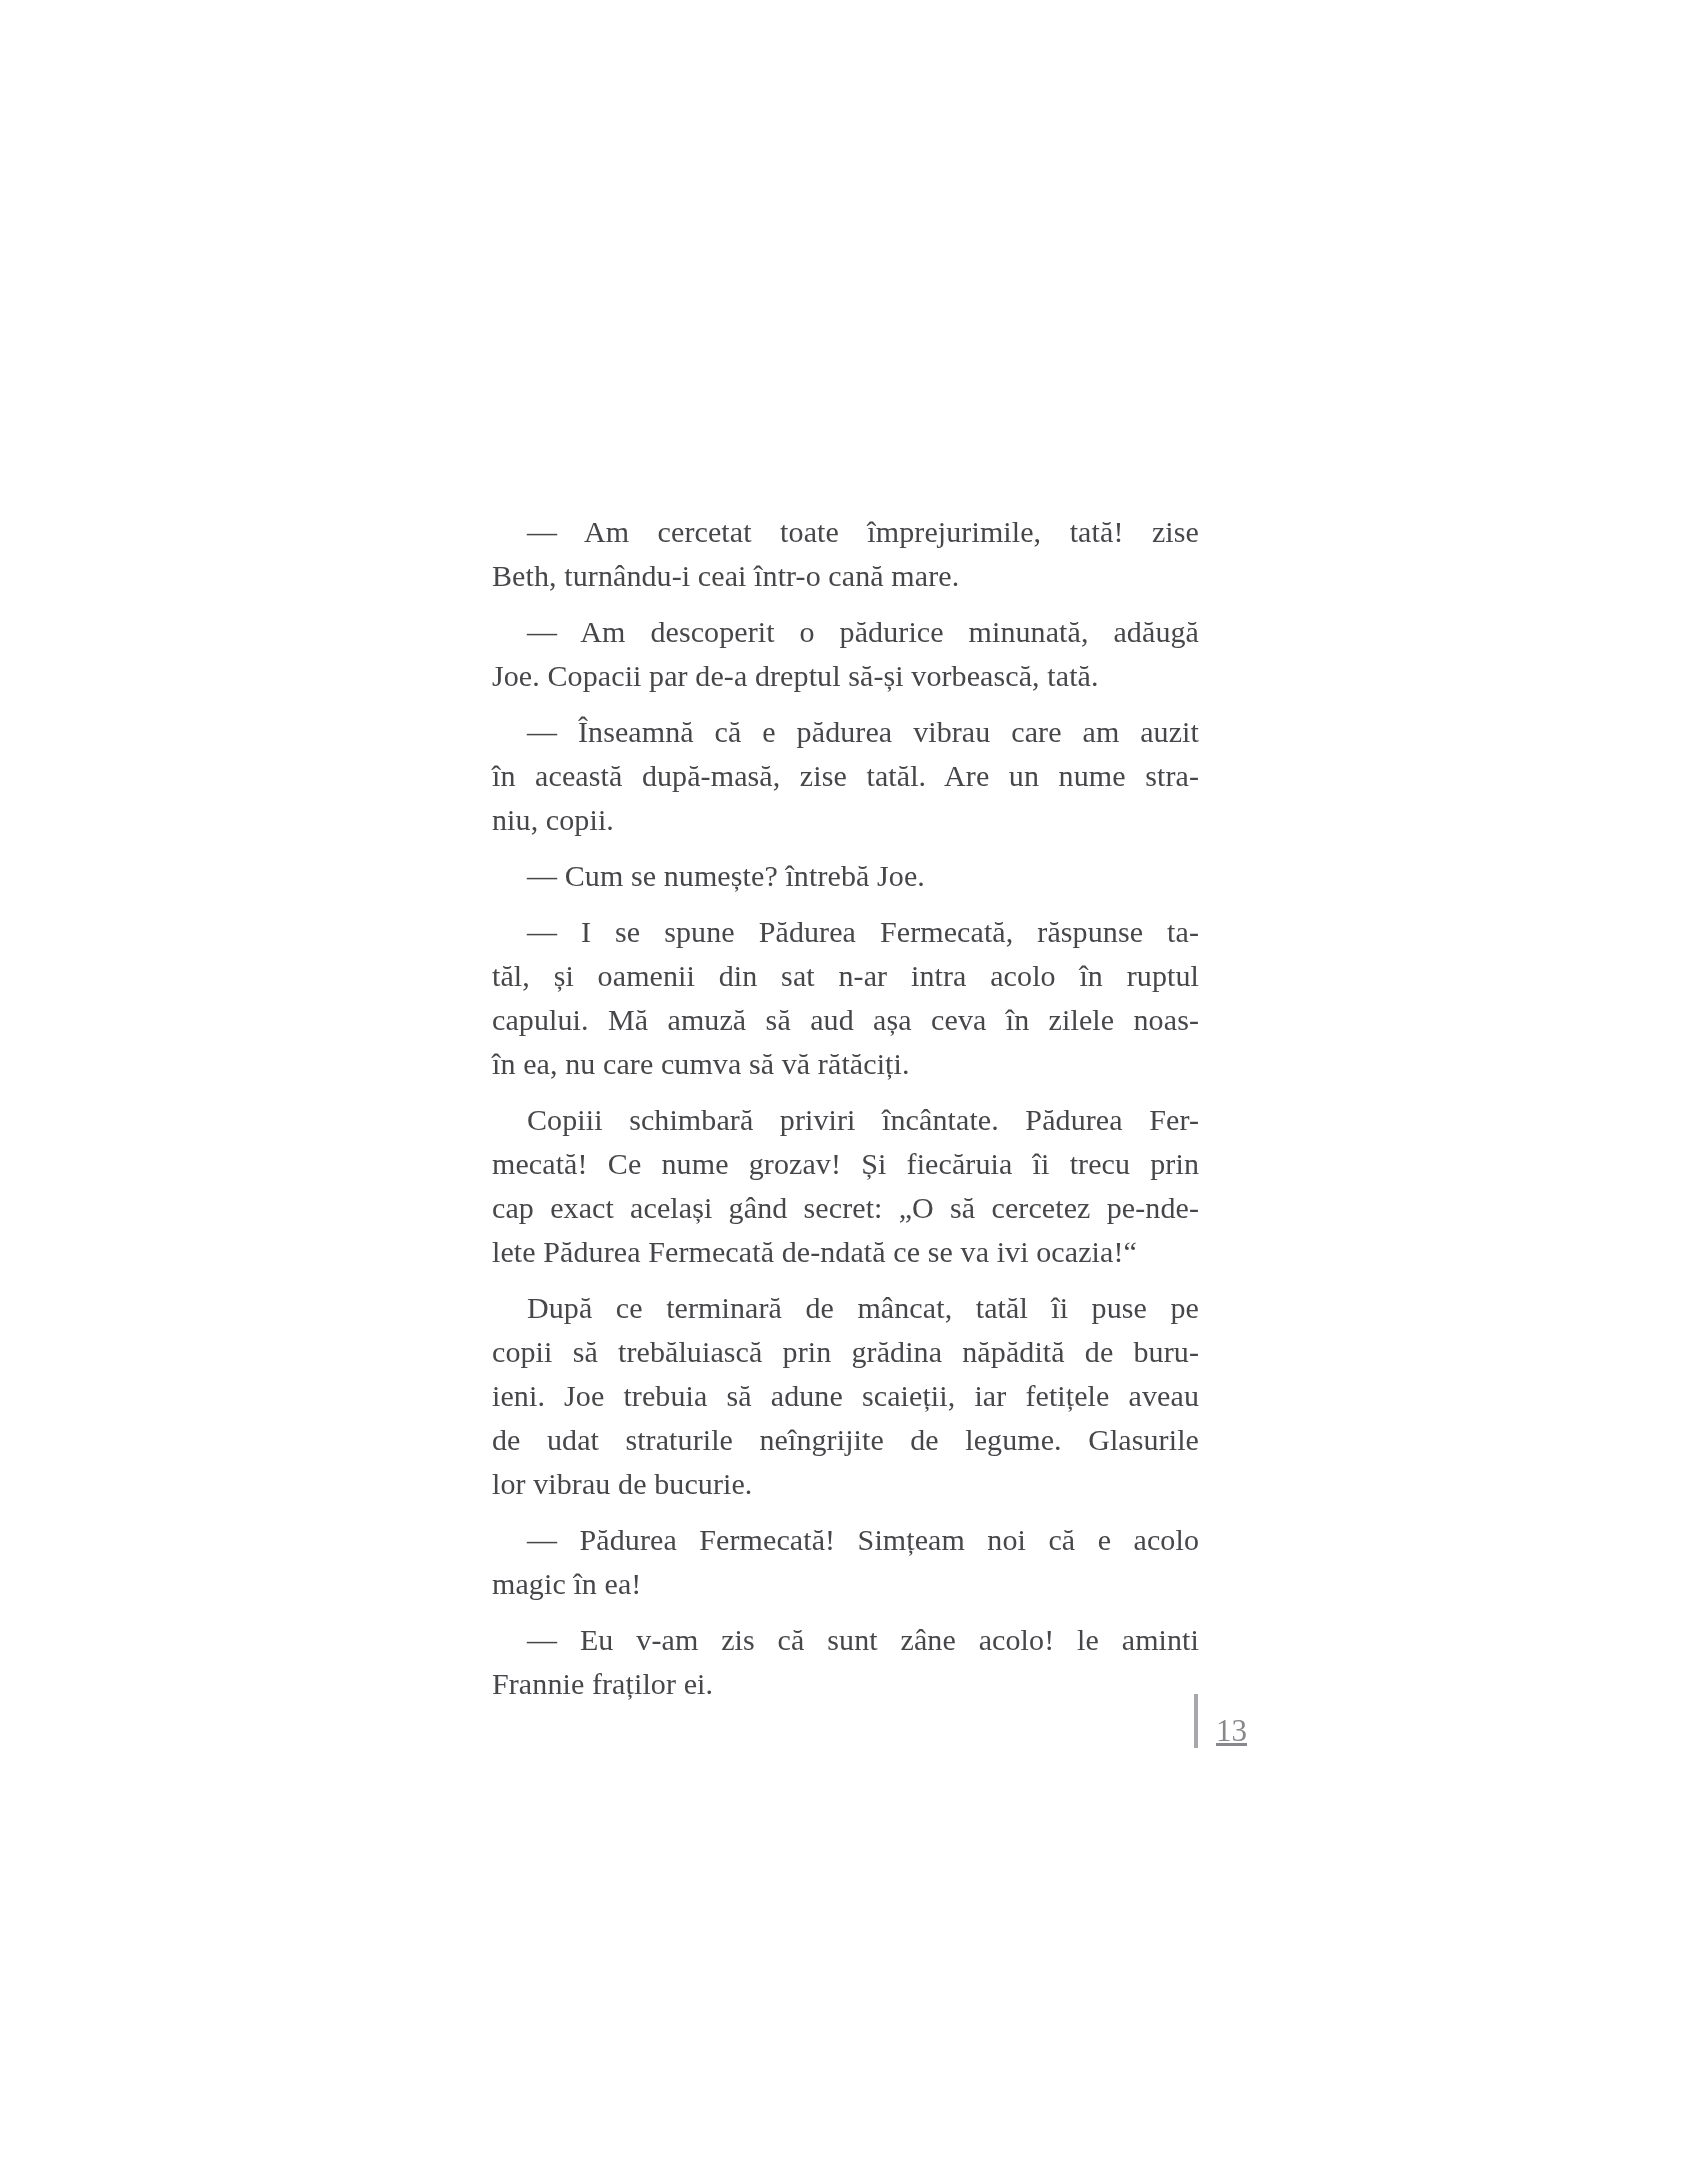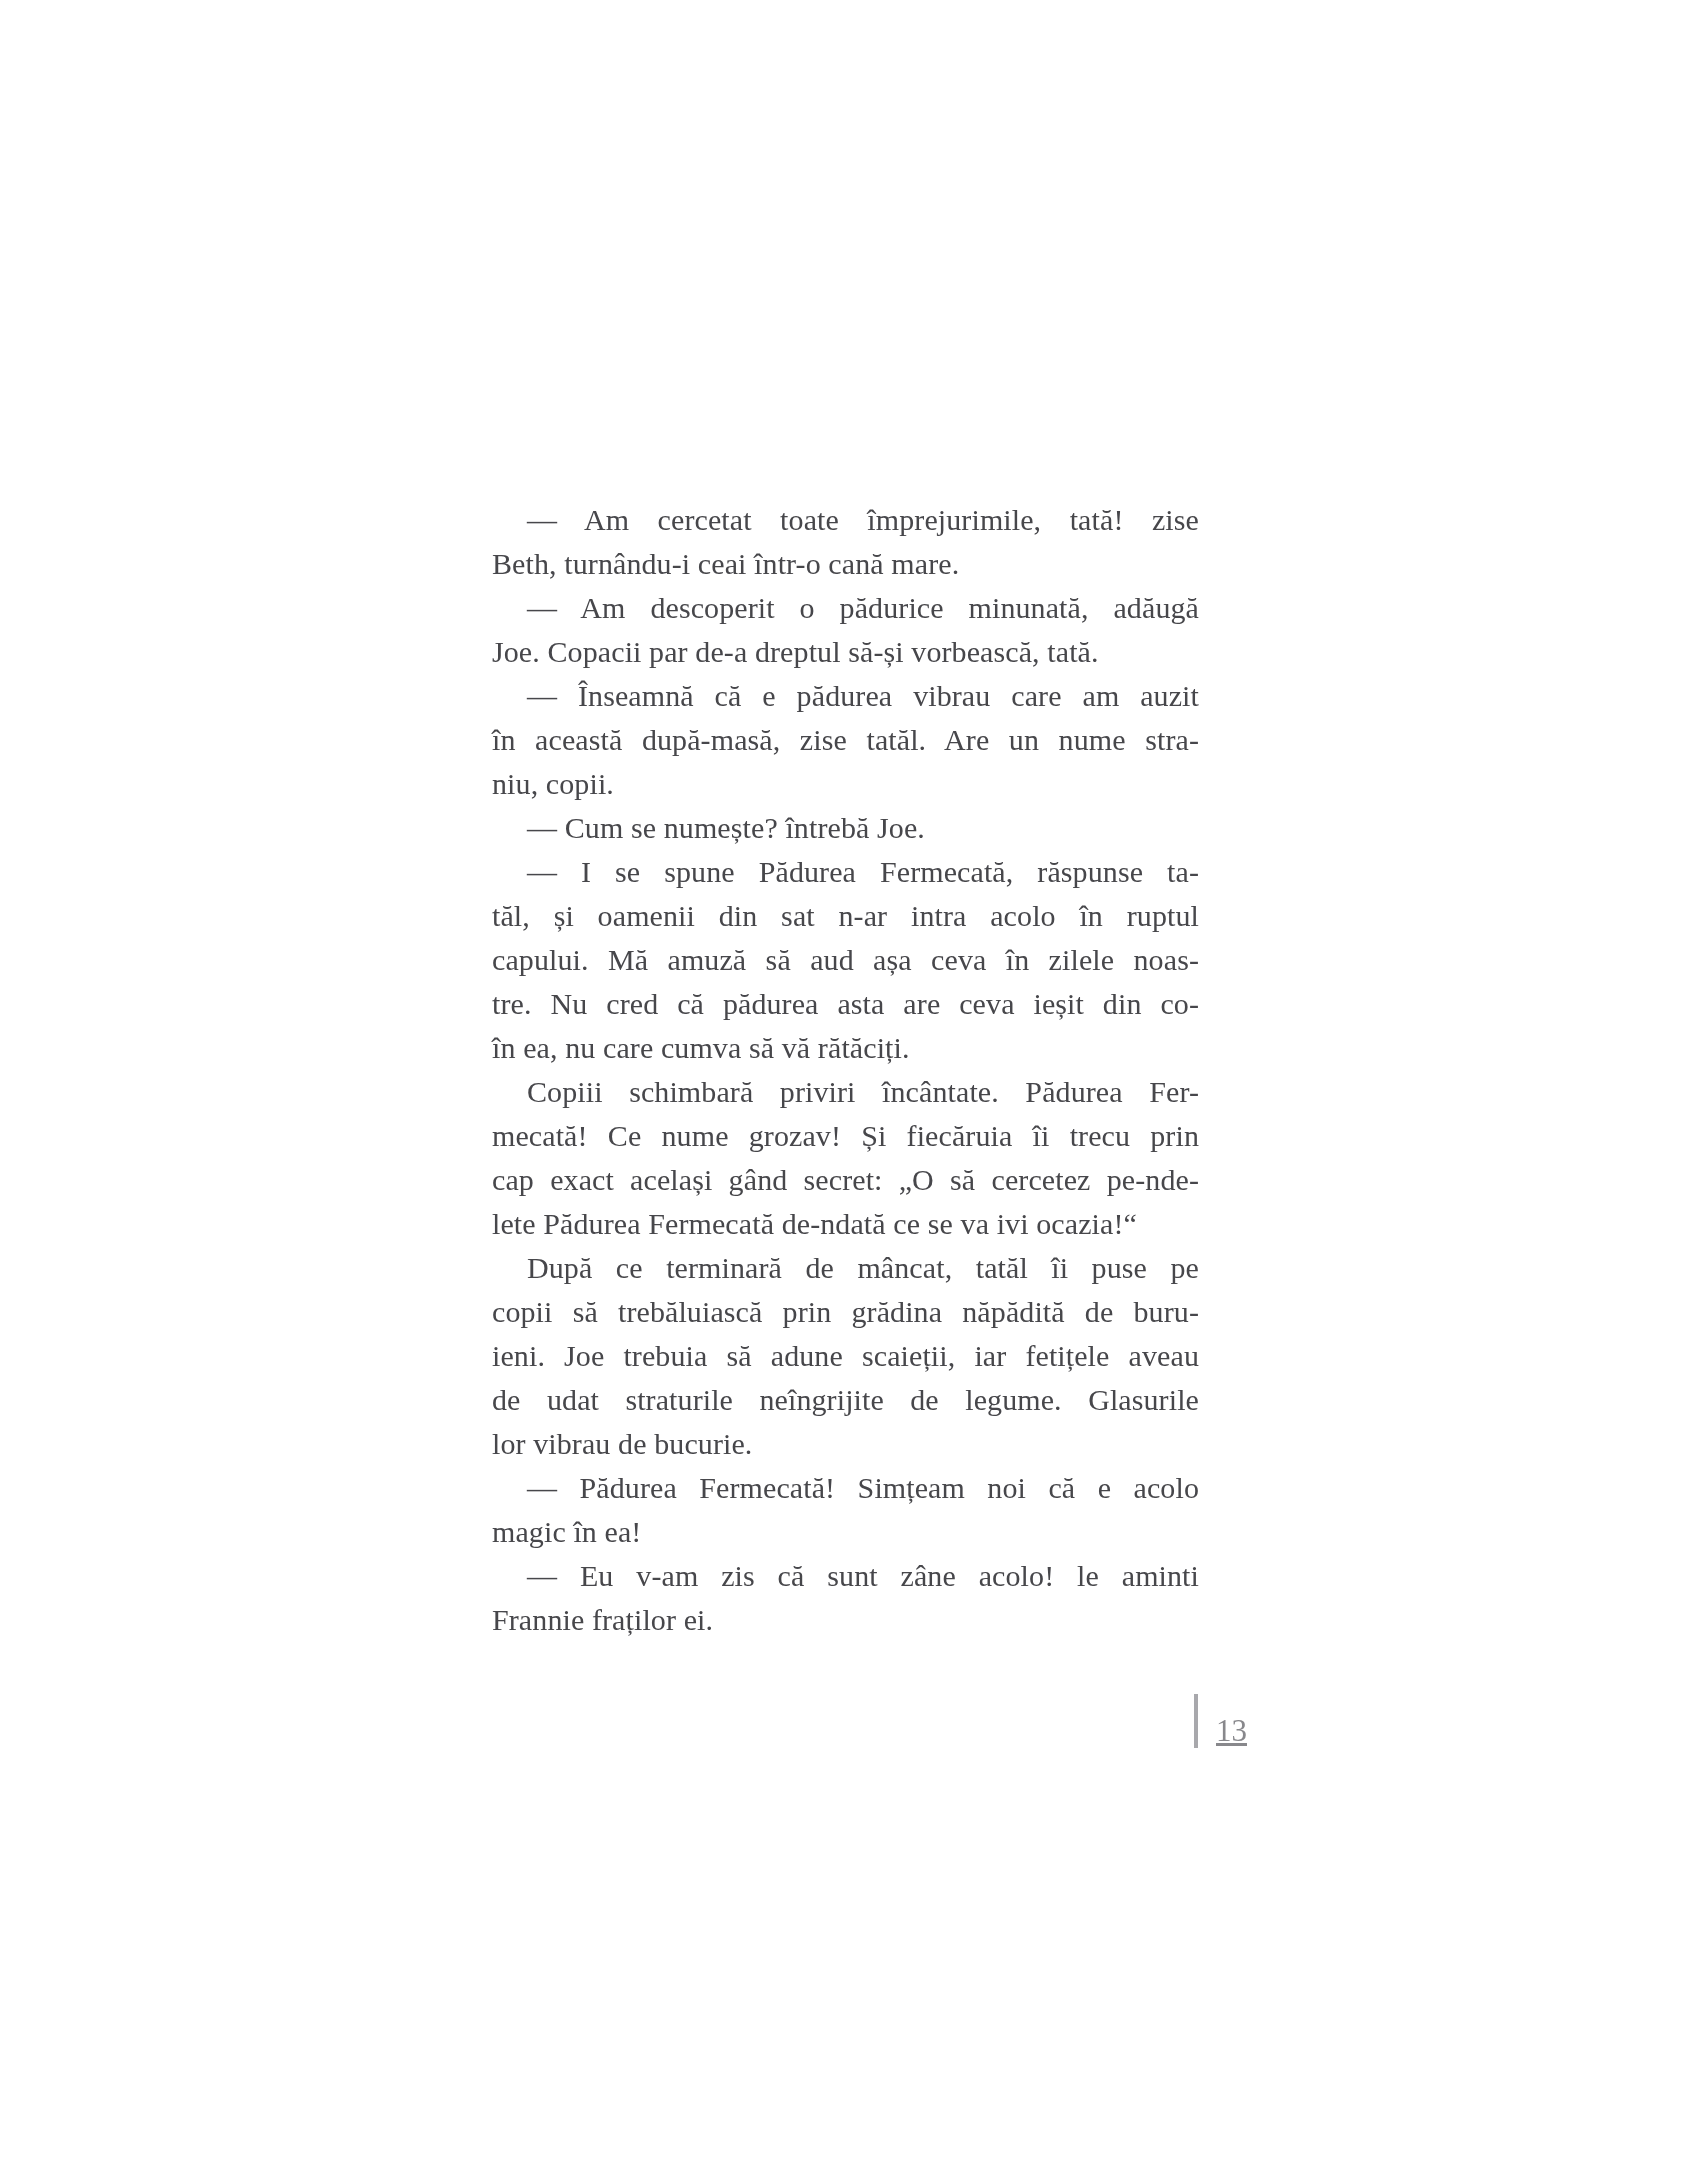--- a/index.html
+++ b/index.html
@@ -34,20 +34,21 @@
     text-align-last: justify;
     white-space: normal;
     height: 44px;
     overflow: visible;
   }
   .line.end {
     text-align-last: left;
   }
   .line.indent {
     text-indent: 35px;
+    margin-top: 12px;
   }
   .footer {
     position: absolute;
     left: 1194px;
     top: 1694px;
     display: flex;
     align-items: flex-end;
   }
   .page-num-divider {
     width: 4px;
@@ -74,21 +75,20 @@
     <div class="line end">Beth, turnându-i ceai într-o cană mare.</div>
     <div class="line indent">— Am descoperit o pădurice minunată, adăugă</div>
     <div class="line end">Joe. Copacii par de-a dreptul să-și vorbească, tată.</div>
     <div class="line indent">— Înseamnă că e pădurea vibrau care am auzit</div>
     <div class="line">în această după-masă, zise tatăl. Are un nume stra-</div>
     <div class="line end">niu, copii.</div>
     <div class="line indent end">— Cum se numește? întrebă Joe.</div>
     <div class="line indent">— I se spune Pădurea Fermecată, răspunse ta-</div>
     <div class="line">tăl, și oamenii din sat n-ar intra acolo în ruptul</div>
     <div class="line">capului. Mă amuză să aud așa ceva în zilele noas-</div>
-    <div class="line">tre. Nu cred că pădurea asta are ceva ieșit din co-</div>
     <div class="line end">în ea, nu care cumva să vă rătăciți.</div>
     <div class="line indent">Copiii schimbară priviri încântate. Pădurea Fer-</div>
     <div class="line">mecată! Ce nume grozav! Și fiecăruia îi trecu prin</div>
     <div class="line">cap exact același gând secret: „O să cercetez pe-nde-</div>
     <div class="line end">lete Pădurea Fermecată de-ndată ce se va ivi ocazia!“</div>
     <div class="line indent">După ce terminară de mâncat, tatăl îi puse pe</div>
     <div class="line">copii să trebăluiască prin grădina năpădită de buru-</div>
     <div class="line">ieni. Joe trebuia să adune scaieții, iar fetițele aveau</div>
     <div class="line">de udat straturile neîngrijite de legume. Glasurile</div>
     <div class="line end">lor vibrau de bucurie.</div>

